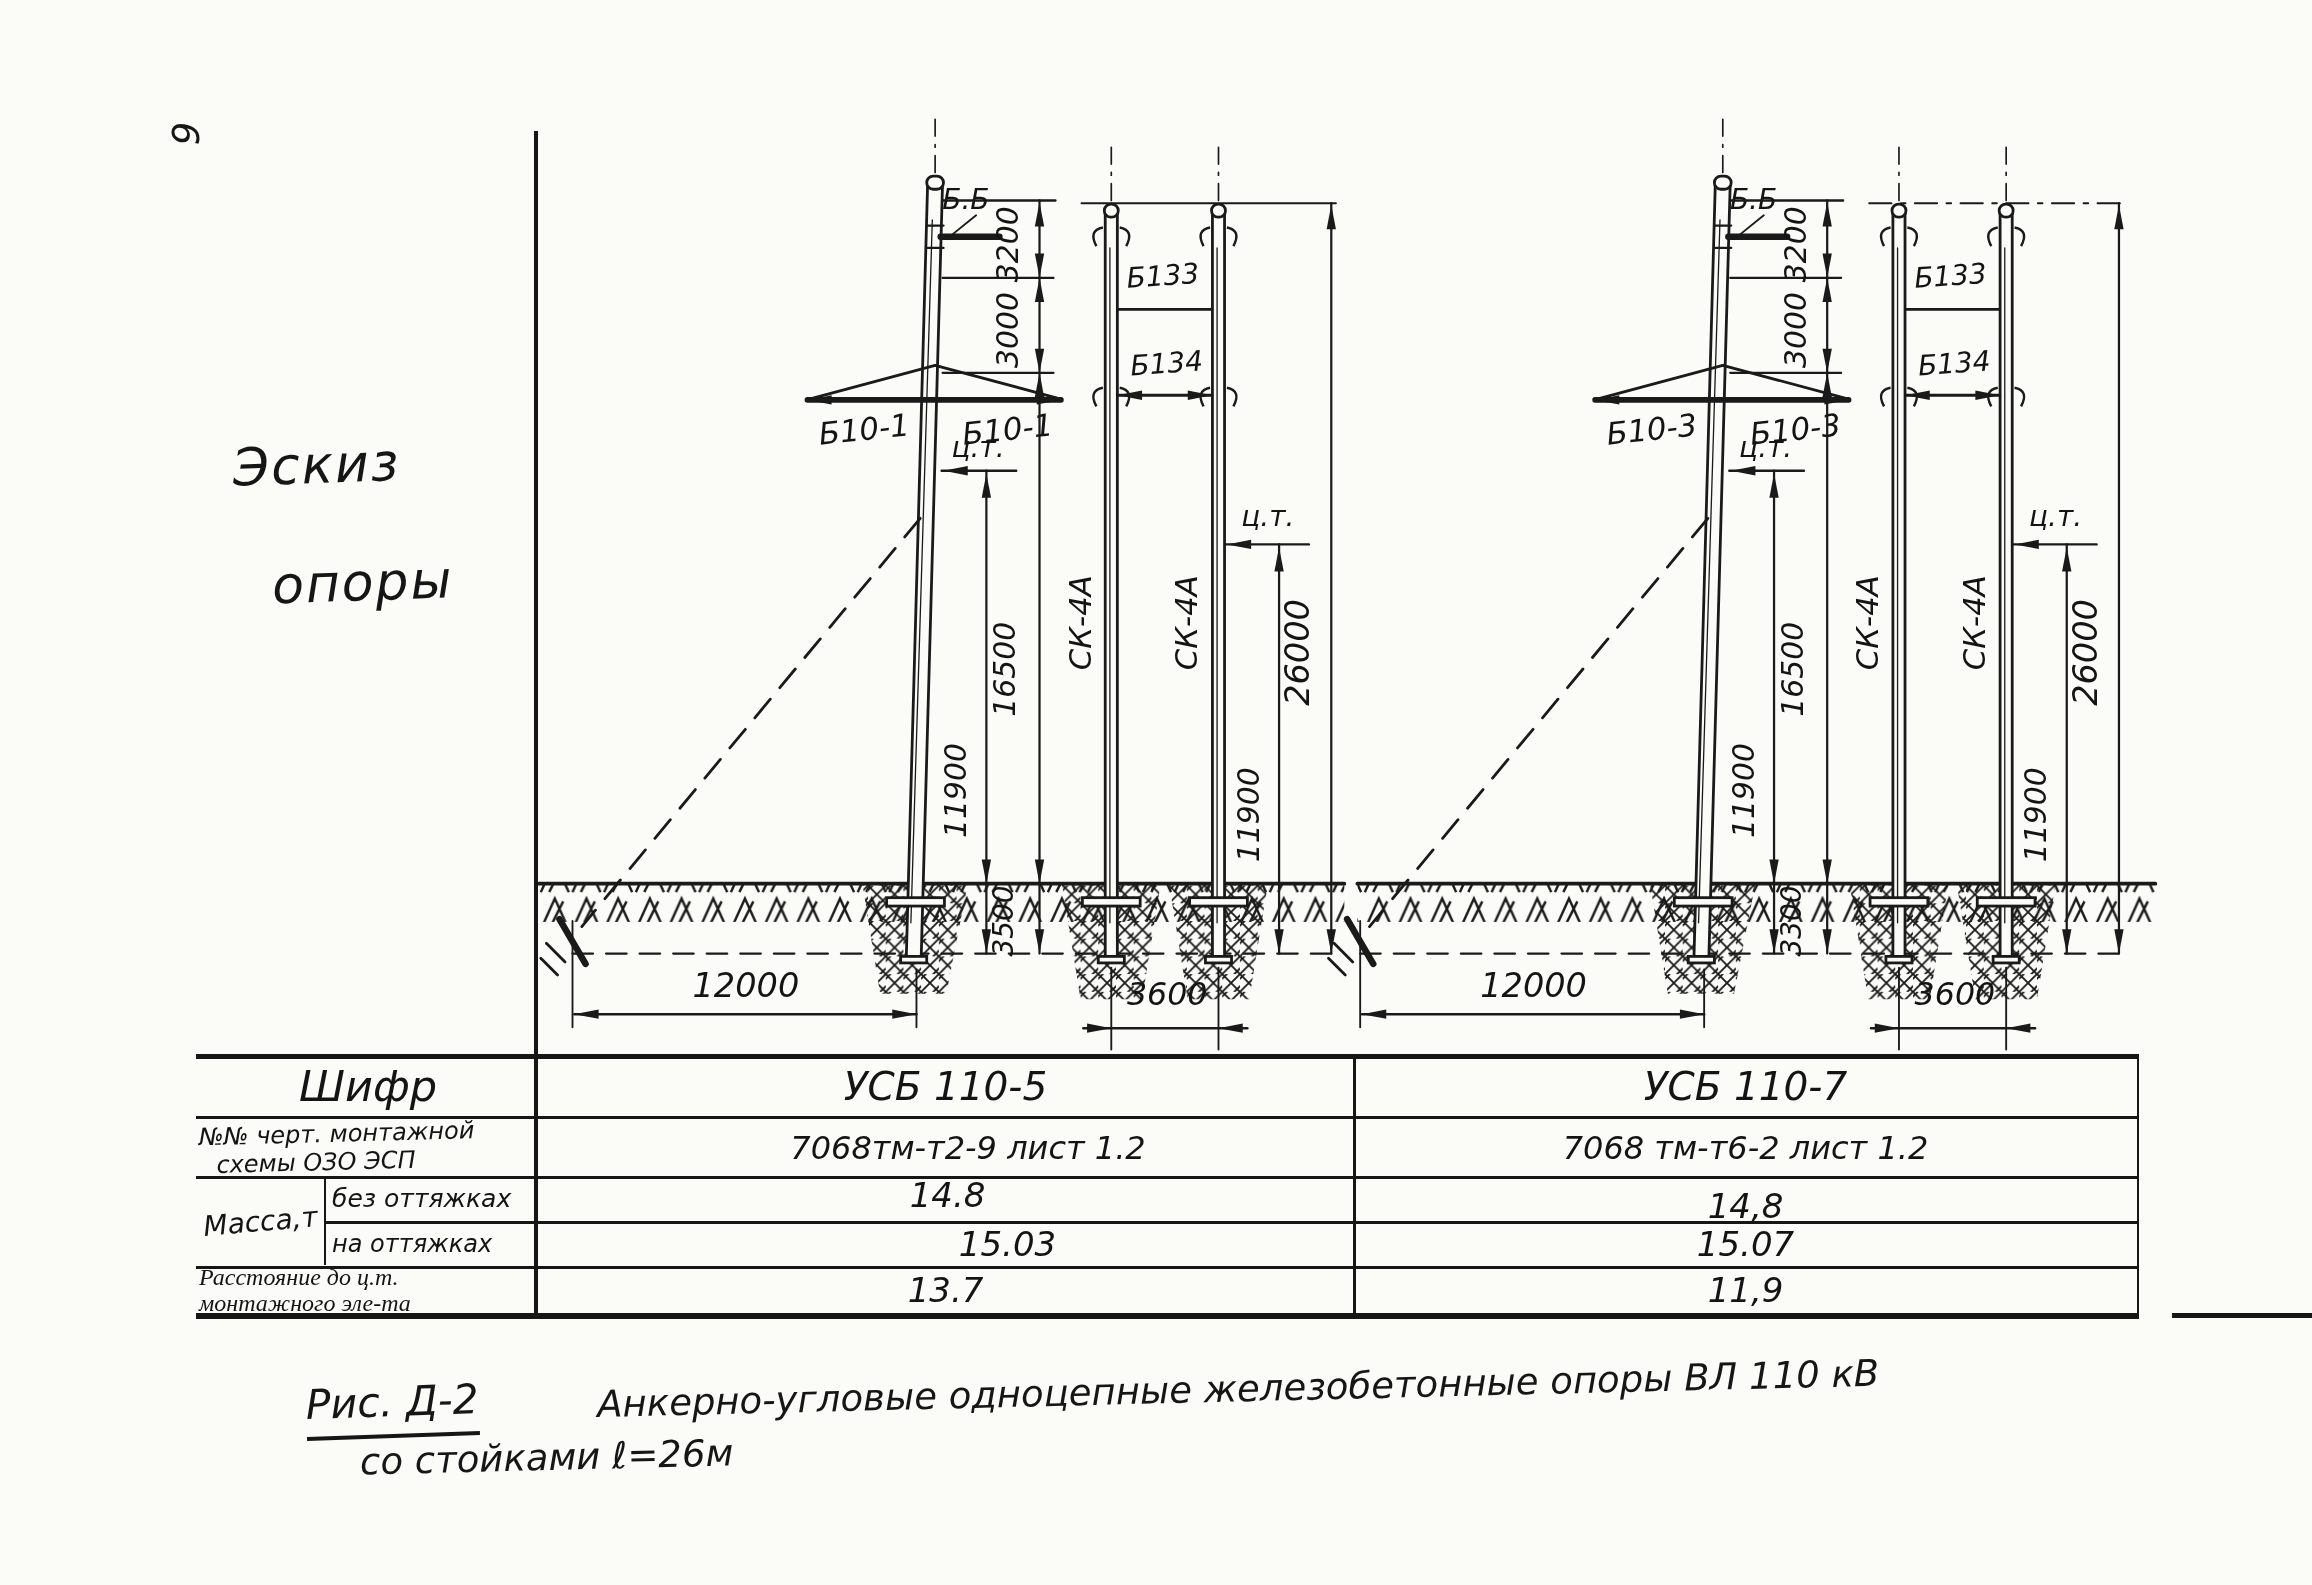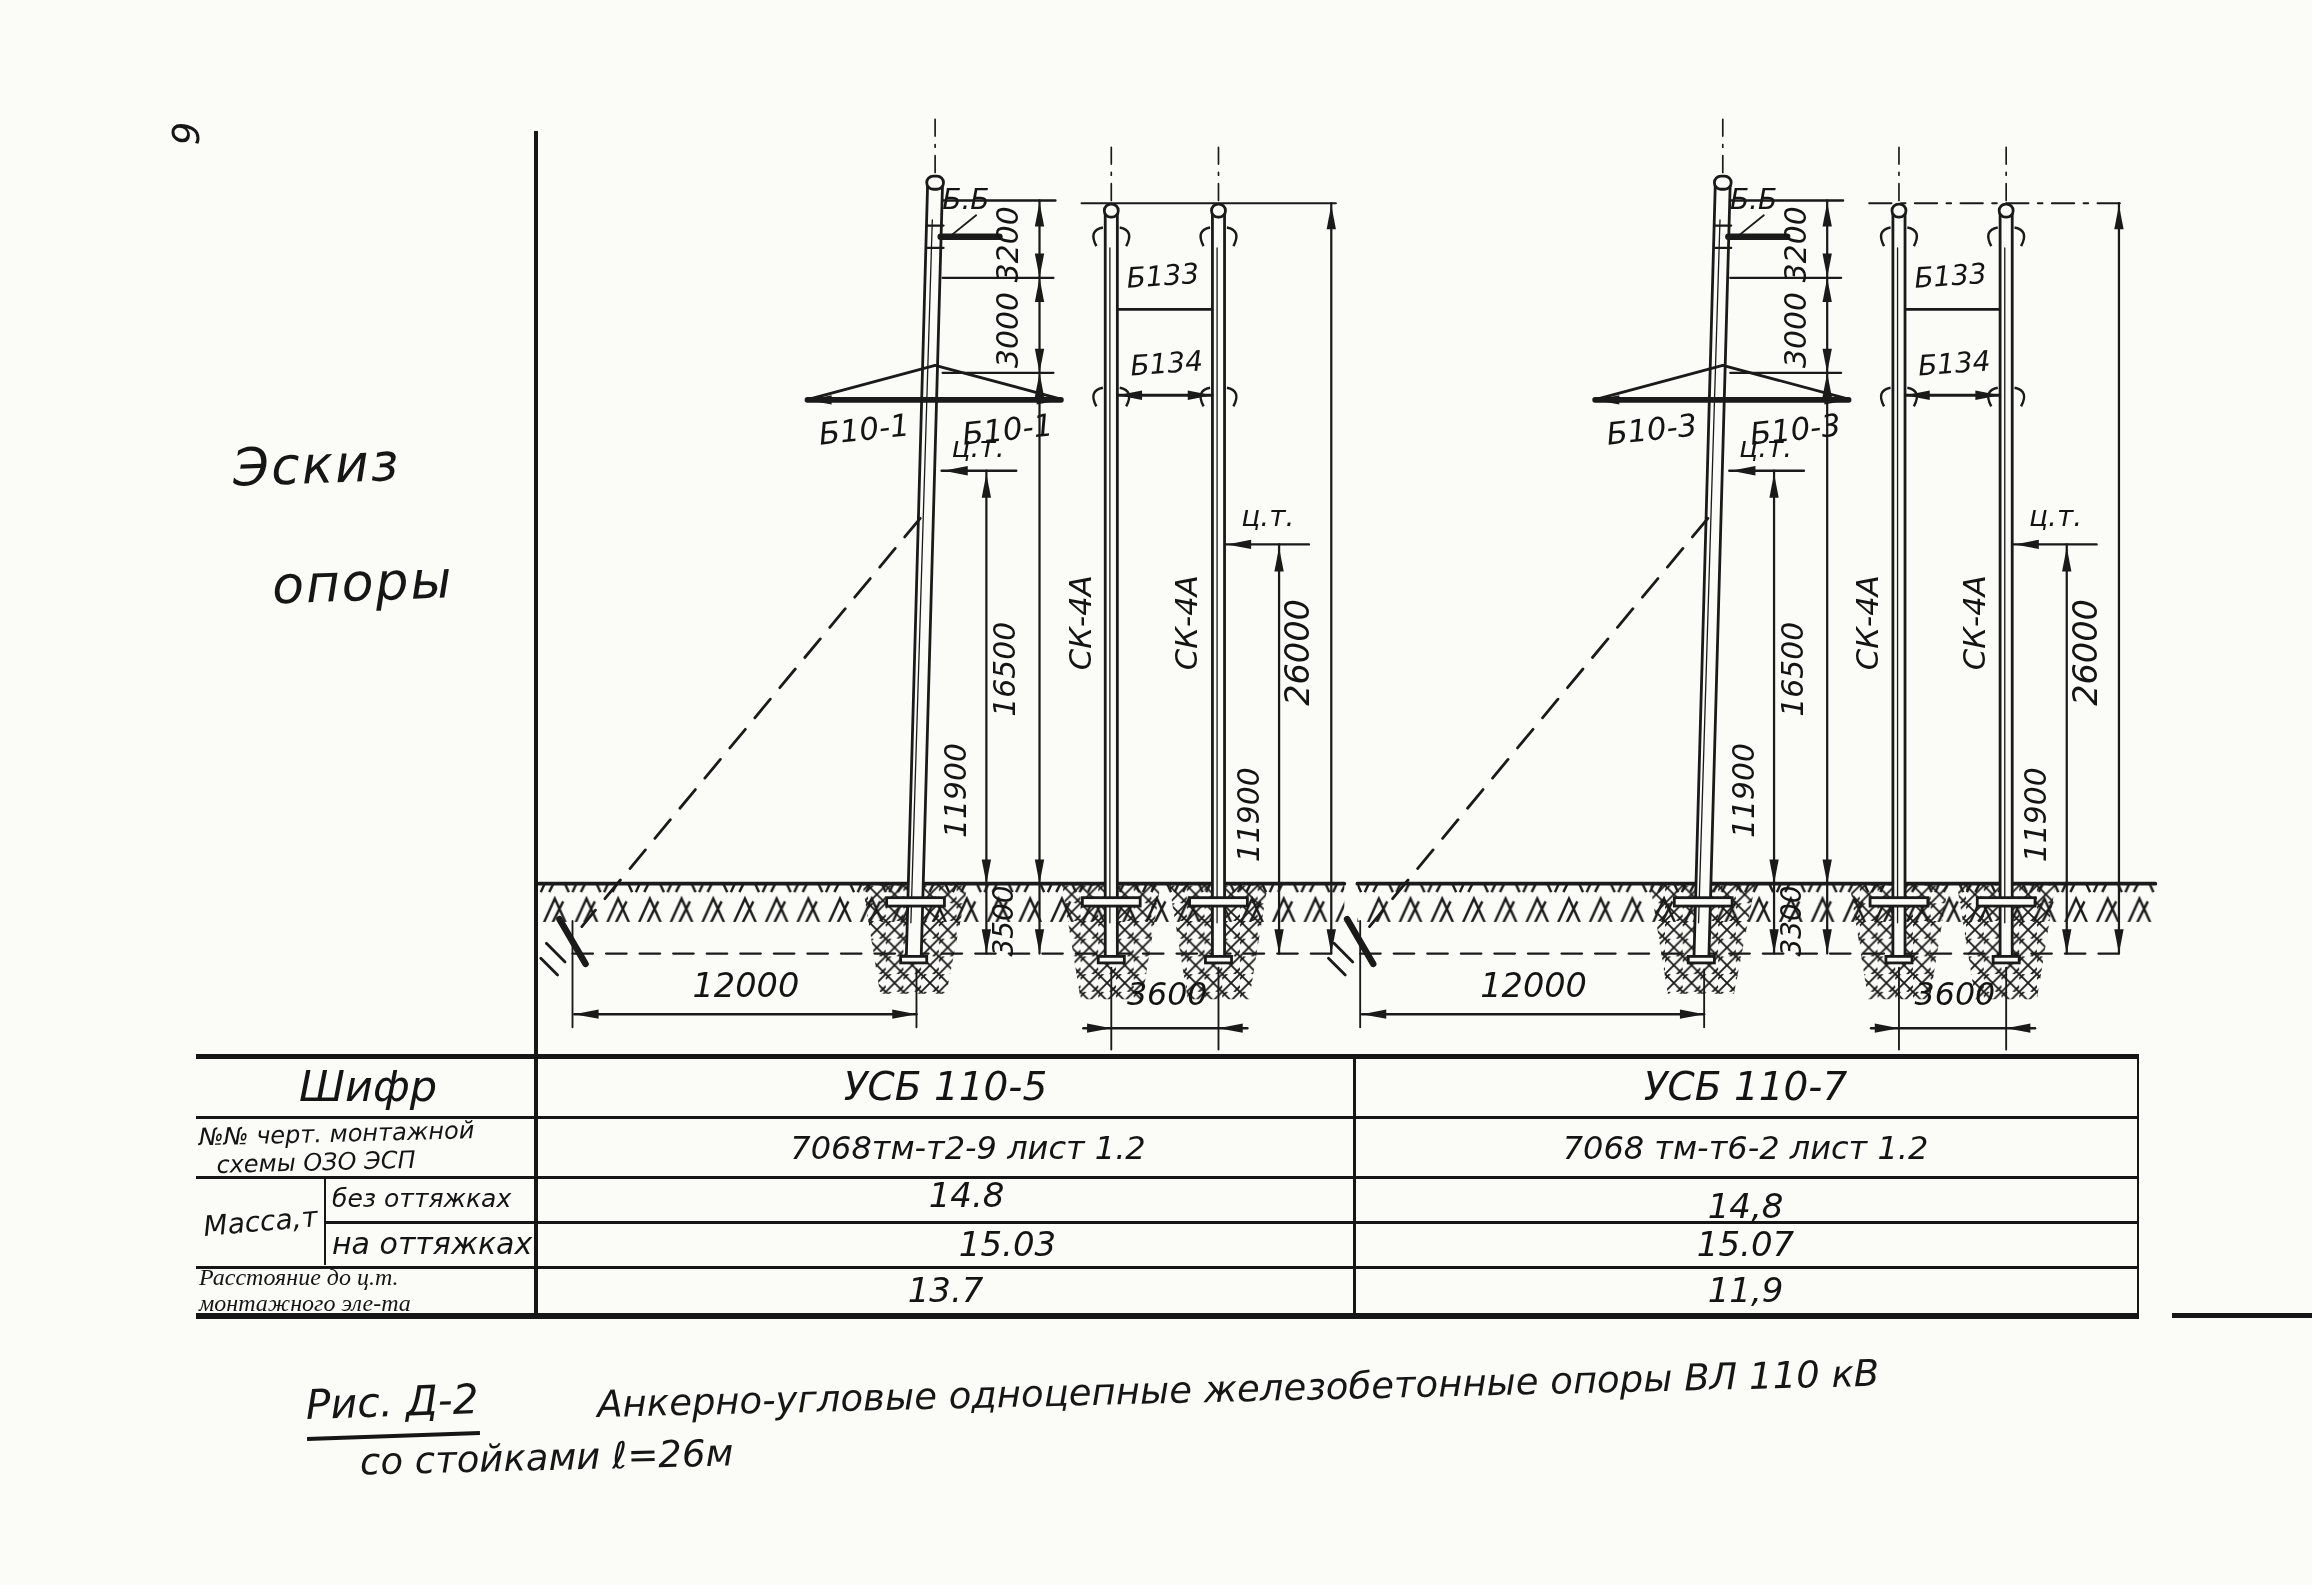--- a/index.html
+++ b/index.html
@@ -287,31 +287,31 @@
 
 <div class="cell" style="left:205px;top:1059px;width:326px;height:54px;font-size:43px;">Шифр</div>
 <div class="cell left" style="left:199px;top:1119px;width:334px;height:56px;font-size:24px;transform:rotate(-1.5deg);">
   <div>
     <div>№№ черт. монтажной</div>
     <div style="margin-left:17px;">схемы ОЗО ЭСП</div>
   </div>
 </div>
 <div class="cell" style="left:199px;top:1178px;width:123px;height:86px;font-size:28px;transform:rotate(-5deg);">Масса,т</div>
 <div class="cell left" style="left:332px;top:1178px;width:201px;height:41px;font-size:25px;">без оттяжках</div>
-<div class="cell left" style="left:332px;top:1223px;width:201px;height:41px;font-size:30px;">на оттяжках</div>
+<div class="cell left" style="left:332px;top:1223px;width:201px;height:41px;font-size:24px;">на оттяжках</div>
 <div class="cell left" style="left:199px;top:1268px;width:336px;height:45px;font-size:24px;">
   <div style="line-height:1.05;font-family:Liberation Serif, serif;">
     <div>Расстояние до ц.т.</div>
     <div>монтажного эле-та</div>
   </div>
 </div>
 
 <div class="cell" style="left:538px;top:1056px;width:815px;height:60px;font-size:39px;">УСБ 110-5</div>
 <div class="cell" style="left:538px;top:1118px;width:860px;height:59px;font-size:32px;">7068тм-т2-9 лист 1.2</div>
-<div class="cell" style="left:559px;top:1177px;width:815px;height:36px;font-size:34px;">14.8</div>
+<div class="cell" style="left:540px;top:1177px;width:815px;height:36px;font-size:34px;">14.8</div>
 <div class="cell" style="left:538px;top:1222px;width:939px;height:44px;font-size:34px;">15.03</div>
 <div class="cell" style="left:538px;top:1267px;width:815px;height:46px;font-size:34px;">13.7</div>
 
 <div class="cell" style="left:1355px;top:1056px;width:781px;height:60px;font-size:39px;">УСБ 110-7</div>
 <div class="cell" style="left:1355px;top:1118px;width:781px;height:59px;font-size:32px;">7068 тм-т6-2 лист 1.2</div>
 <div class="cell" style="left:1355px;top:1177px;width:781px;height:58px;font-size:34px;">14,8</div>
 <div class="cell" style="left:1355px;top:1222px;width:781px;height:44px;font-size:34px;">15.07</div>
 <div class="cell" style="left:1355px;top:1267px;width:781px;height:46px;font-size:34px;">11,9</div>
 
 <div class="caption-fig">Рис. Д-2</div>

